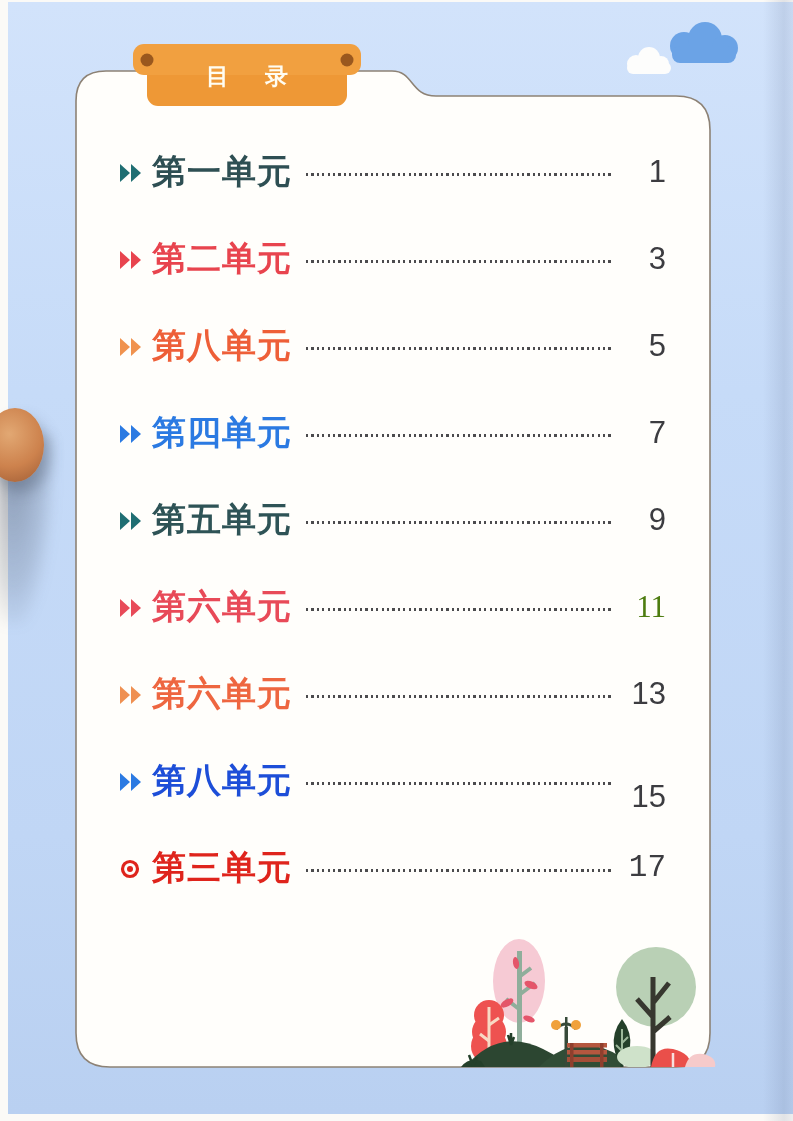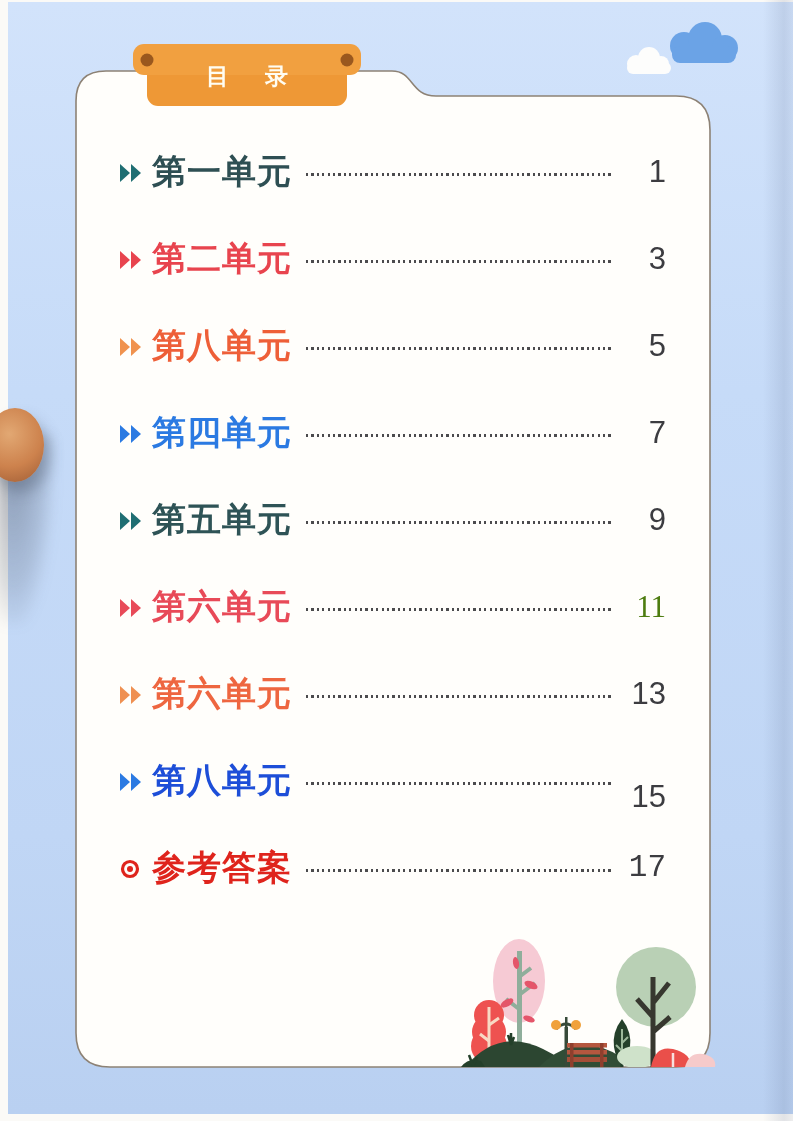--- a/index.html
+++ b/index.html
@@ -208,21 +208,21 @@
   </div>
 
   <div class="row">
     <span class="icon" style="color: rgb(223, 36, 28);">
 
       <svg class="tgt" width="22" height="22" viewBox="0 0 22 22">
         <circle cx="11" cy="11" r="7.5" fill="none" stroke="currentColor" stroke-width="3.2"></circle>
         <circle cx="11" cy="11" r="3" fill="currentColor"></circle>
       </svg>
     </span>
-    <span class="label" style="color: rgb(223, 36, 28);">参考答案</span>
+    <span class="label" style="color: rgb(223, 36, 28);">第三单元</span>
     <span class="leader"></span>
     <span class="num" style="color: rgb(60, 60, 64); font-family: Liberation Mono, monospace;">17</span>
   </div>
 </div>
 
 <svg class="scene" width="262" height="134" viewBox="0 0 262 134">
 
   <g>
     <ellipse cx="60" cy="48" rx="26" ry="42" fill="#f6cad4"></ellipse>
     <rect x="58" y="18" width="5" height="106" fill="#8fae9b"></rect>

